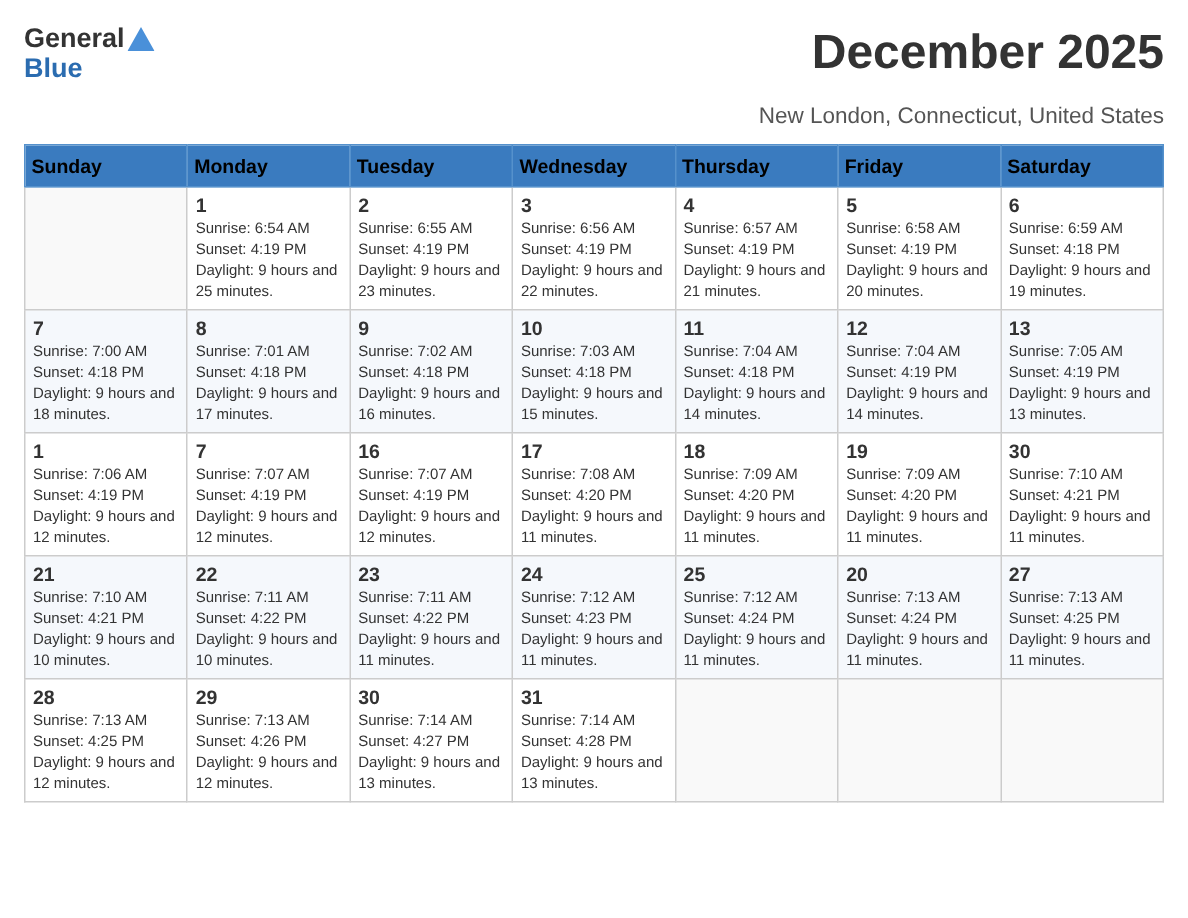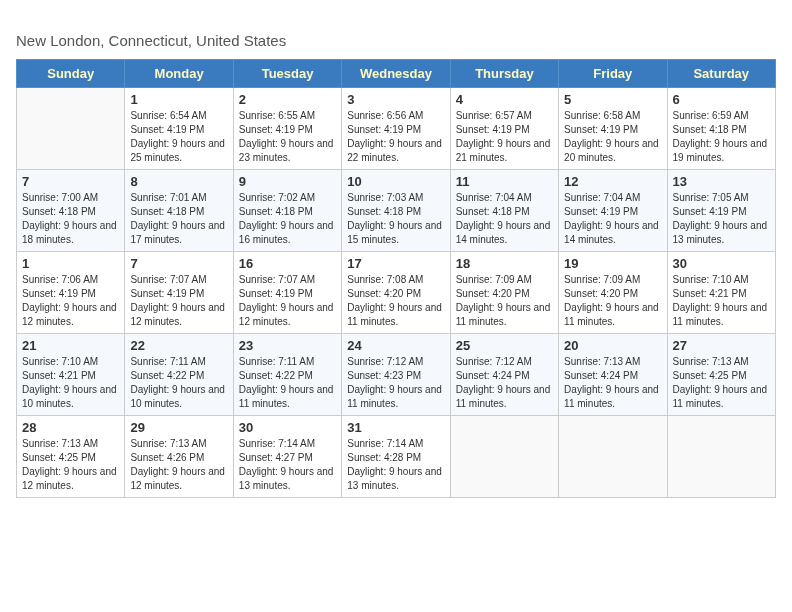--- a/index.html
+++ b/index.html
@@ -43,25 +43,25 @@
       color: #555;
       margin-top: 16px;
     }
     .calendar {
       width: 100%;
       border-collapse: collapse;
       border: 1px solid #ccc;
     }
     .calendar th {
       background: #3a7bbf;
-      color: #fef9c3;
+      color: #000000;
       padding: 6px 4px;
       font-size: 13px;
       font-weight: bold;
-      text-align: center;
+      text-align: left;
       border: 1px solid #5591cc;
     }
     .calendar td {
       border: 1px solid #ccc;
       vertical-align: top;
       padding: 4px 5px;
       width: 108px;
       min-height: 80px;
       background: #fff;
     }
@@ -81,21 +81,31 @@
       line-height: 1.4;
     }
     .empty-cell {
       background: #f9f9f9 !important;
     }
   </style>
 </head>
 <body>
 
 <div class="header">
+  <div class="logo">
+    <div class="logo-row">
+      <span class="logo-general">General</span>
+      <svg width="18" height="16" viewBox="0 0 18 16" style="margin-left:2px;vertical-align:middle">
+        <polygon points="9,0 18,16 0,16" fill="#4a90d9"></polygon>
+      </svg>
+    </div>
+    <span class="logo-blue">Blue</span>
+  </div>
   <div class="title-block">
+    <div class="month-title">December 2025</div>
     <div class="location">New London, Connecticut, United States</div>
   </div>
 </div>
 
 <table class="calendar">
   <thead>
     <tr>
     <th>Sunday</th>
         <th>Monday</th>
         <th>Tuesday</th>

